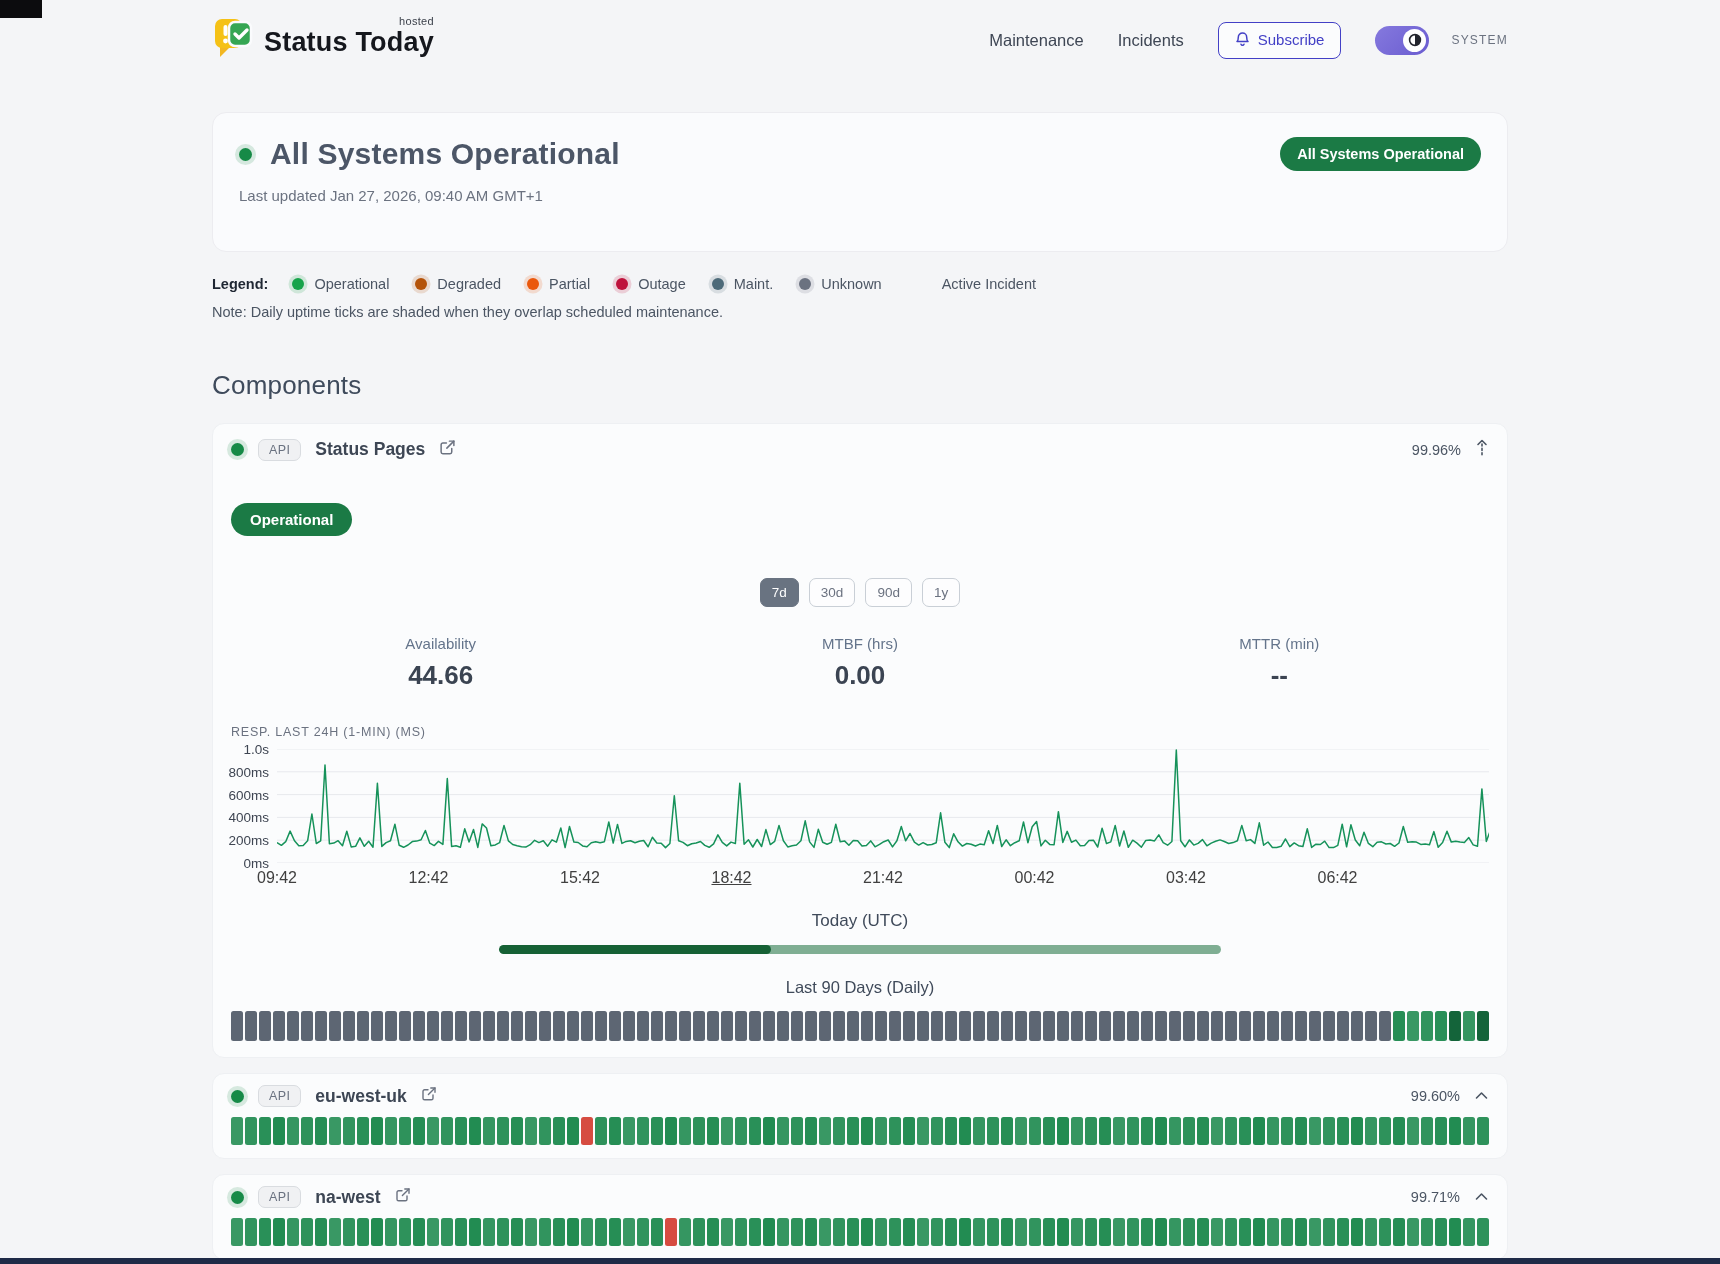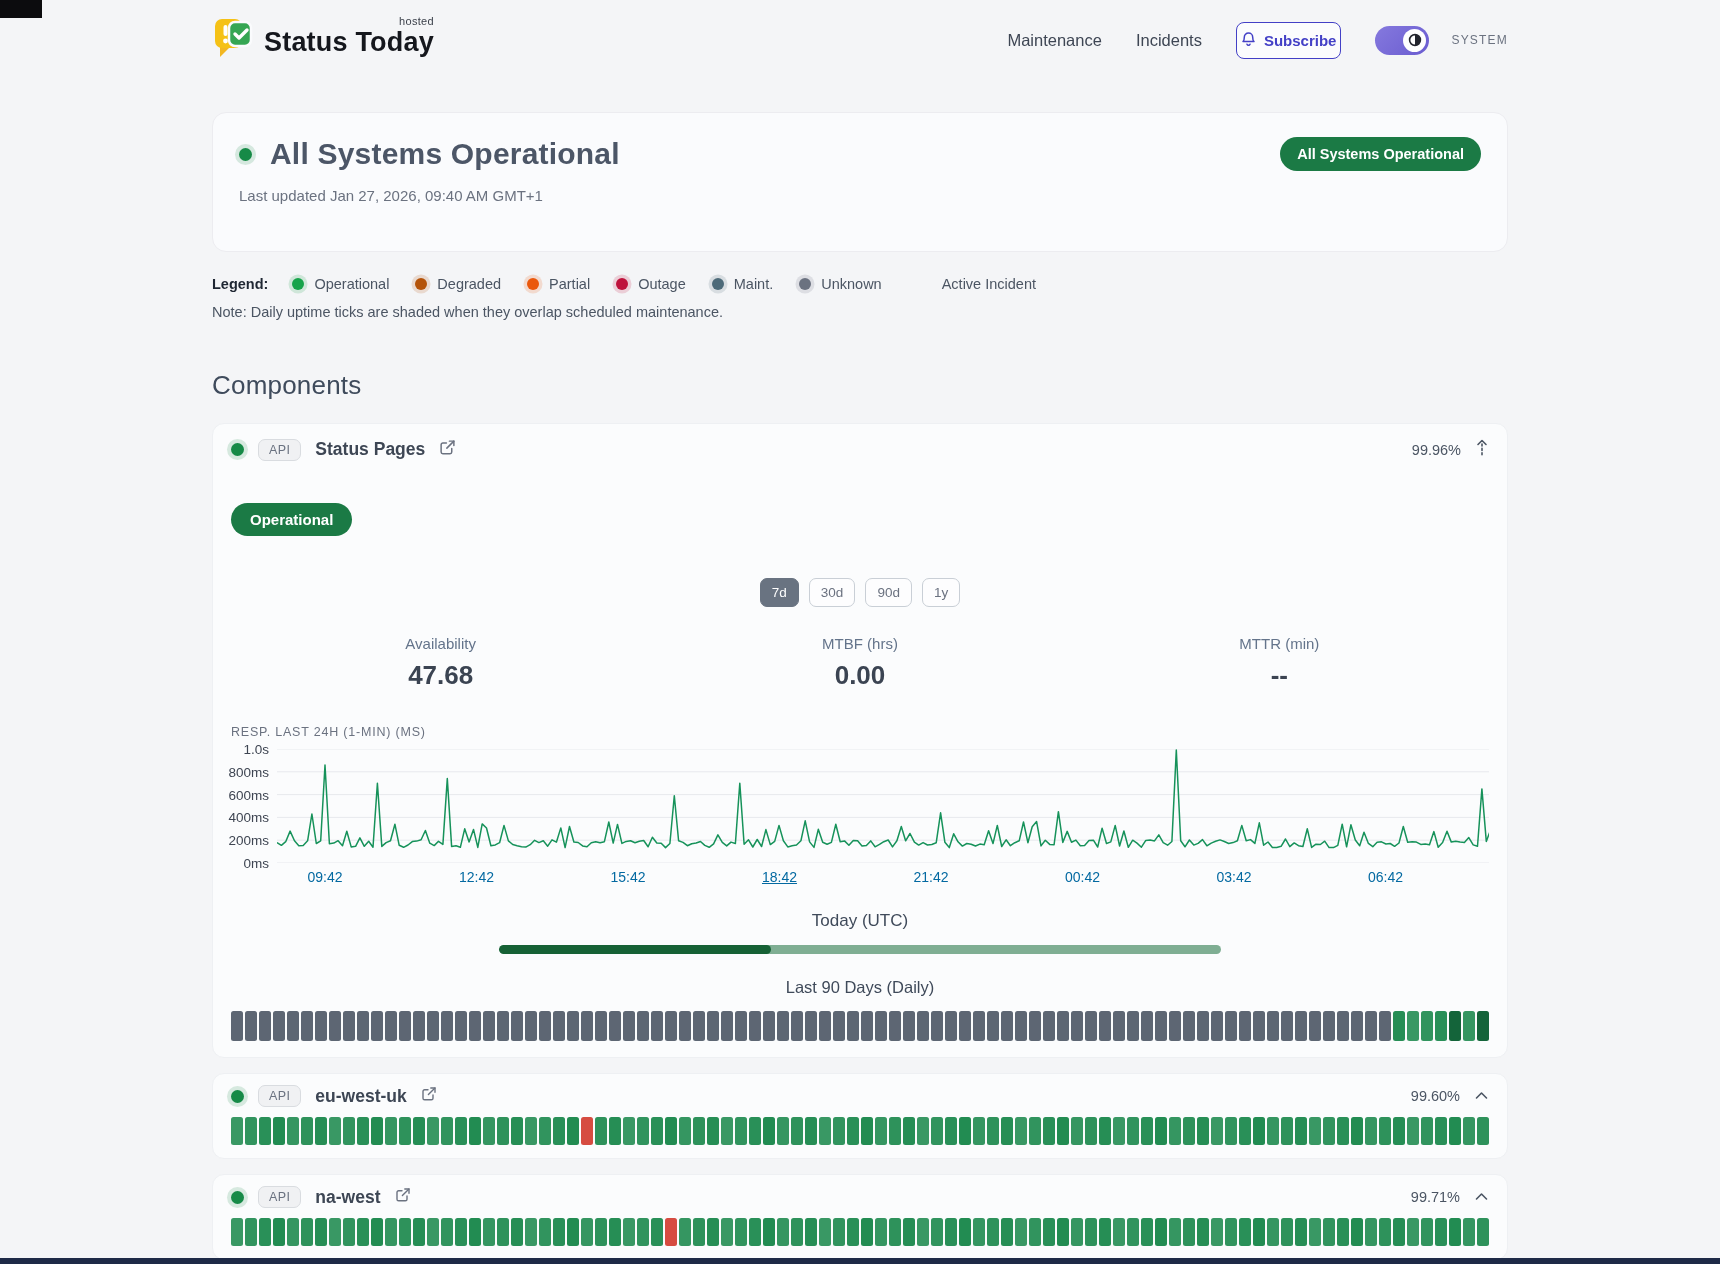--- a/index.html
+++ b/index.html
@@ -18,21 +18,21 @@
   .footer-strip { position:absolute; bottom:0; left:0; width:100%; height:6px; background:#1e2a47; }
 
   
   header { height: 70px; display:flex; align-items:center; justify-content:space-between; padding-top: 10px; }
   .brand { display:flex; align-items:flex-start; gap:10px; }
   .brand-text { display:flex; flex-direction:column; line-height:1; }
   .brand-sup { font-size:11px; color:#3a3f49; align-self:flex-end; margin-bottom:2px; letter-spacing:.3px; }
   .brand-name { font-size:27px; font-weight:bold; color:#15171d; letter-spacing:.2px; }
   nav { display:flex; align-items:center; gap:34px; }
   .nav-link { font-size:16.5px; color:#3e4654; text-decoration:none; cursor:pointer; }
-  .subscribe-btn { display:flex; align-items:center; gap:8px; background:#fbfcfd; border:1.5px solid var(--indigo,#4340c6); color:var(--indigo,#4340c6); font-weight:bold; font-size:15px; padding:8px 4px; border-radius:8px; cursor:pointer; font-family:inherit; }
+  .subscribe-btn { display:flex; gap:8px; background:#fbfcfd; border:1.5px solid var(--indigo,#4340c6); color:var(--indigo,#4340c6); font-weight:normal; font-size:15px; padding:8px 16px; border-radius:8px; cursor:pointer; font-family:inherit; }
   .theme-toggle { width:54px; height:29px; border-radius:15px; background:linear-gradient(135deg,#8579de,#6a5cd0); display:flex; align-items:center; justify-content:flex-end; padding:3px; cursor:pointer; }
   .theme-knob { width:23px; height:23px; border-radius:50%; background:#fff; display:flex; align-items:center; justify-content:center; }
   .system-label { font-size:12px; color:#6b7280; letter-spacing:1.2px; margin-left:-12px; }
 
   
   .hero-card { margin-top:42px; background:#fafbfd; border:1px solid #ececf0; border-radius:14px; padding:24px 26px; height:140px; position:relative; }
   .hero-top { display:flex; align-items:center; gap:18px; }
   .status-dot { width:13px; height:13px; border-radius:50%; background:#168a47; box-shadow:0 0 0 4px rgba(22,138,71,.16); flex:none; }
   .hero-title { font-size:30px; font-weight:bold; color:#4c5667; letter-spacing:.2px; }
   .hero-updated { margin-top:16px; font-size:15px; color:#6b7280; }
@@ -65,21 +65,21 @@
   .metrics-row { margin-top:28px; display:flex; }
   .metric { flex:1; text-align:center; }
   .metric-label { font-size:15px; color:#64748b; }
   .metric-value { margin-top:8px; font-size:26px; font-weight:600; color:#3b4452; }
 
   .chart-label { margin-top:34px; font-size:12.5px; color:#6b7280; letter-spacing:.8px; }
   .chart-wrap { margin-top:10px; display:flex; }
   .chart-ylabels { position:relative; width:46px; height:114px; flex:none; }
   .chart-ylabels span { position:absolute; right:8px; font-size:13.5px; color:#3e4552; transform:translateY(-50%);text-align:center; }
   .chart-xlabels { position:relative; height:22px; margin-left:46px; margin-top:6px; }
-  .chart-xlabels span { position:absolute; transform:translateX(-50%); font-size:14px; color:#0369a1; white-space:nowrap;margin-left:48px; }
+  .chart-xlabels span { position:absolute; transform:translateX(-50%); font-size:16px; color:#404040; white-space:nowrap; }
 
   .today-label { margin-top:20px; text-align:center; font-size:17px; color:#3f4a5a; font-weight:500; }
   .today-bar { margin:14px auto 0; width:722px; height:9px; border-radius:5px; background:var(--today-light,#7fae93); overflow:hidden; }
   .today-fill { height:100%; background:var(--today-dark,#166135); border-radius:5px; }
 
   .ninety-label { margin-top:24px; text-align:center; font-size:16.5px; color:#3f4a5a; font-weight:500; }
   .tick-row { margin-top:14px; display:flex; gap:2.5px; }
   .tick-row .tick { flex:1; height:30px; border-radius:2.5px; }
   .tick-row.small .tick { height:28px; }
 
@@ -207,21 +207,21 @@
     <div class="ranges-row">
         <button class="range-btn active">7d</button>
         <button class="range-btn">30d</button>
         <button class="range-btn">90d</button>
         <button class="range-btn">1y</button>
       </div>
 
     <div class="metrics-row">
         <div class="metric">
           <div class="metric-label">Availability</div>
-          <div class="metric-value">47.68</div>
+          <div class="metric-value">44.66</div>
         </div>
         <div class="metric">
           <div class="metric-label">MTBF (hrs)</div>
           <div class="metric-value">0.00</div>
         </div>
         <div class="metric">
           <div class="metric-label">MTTR (min)</div>
           <div class="metric-value">--</div>
         </div>
       </div>

